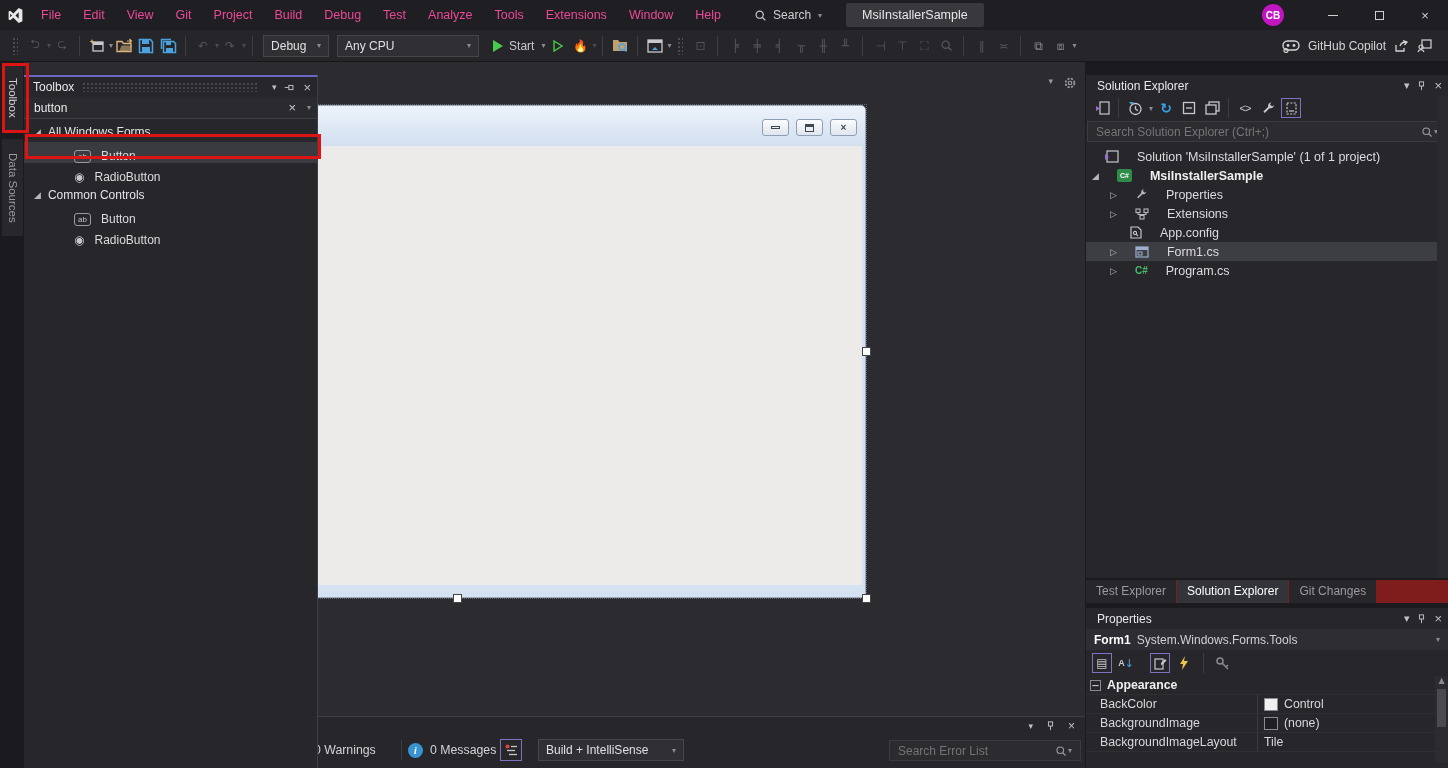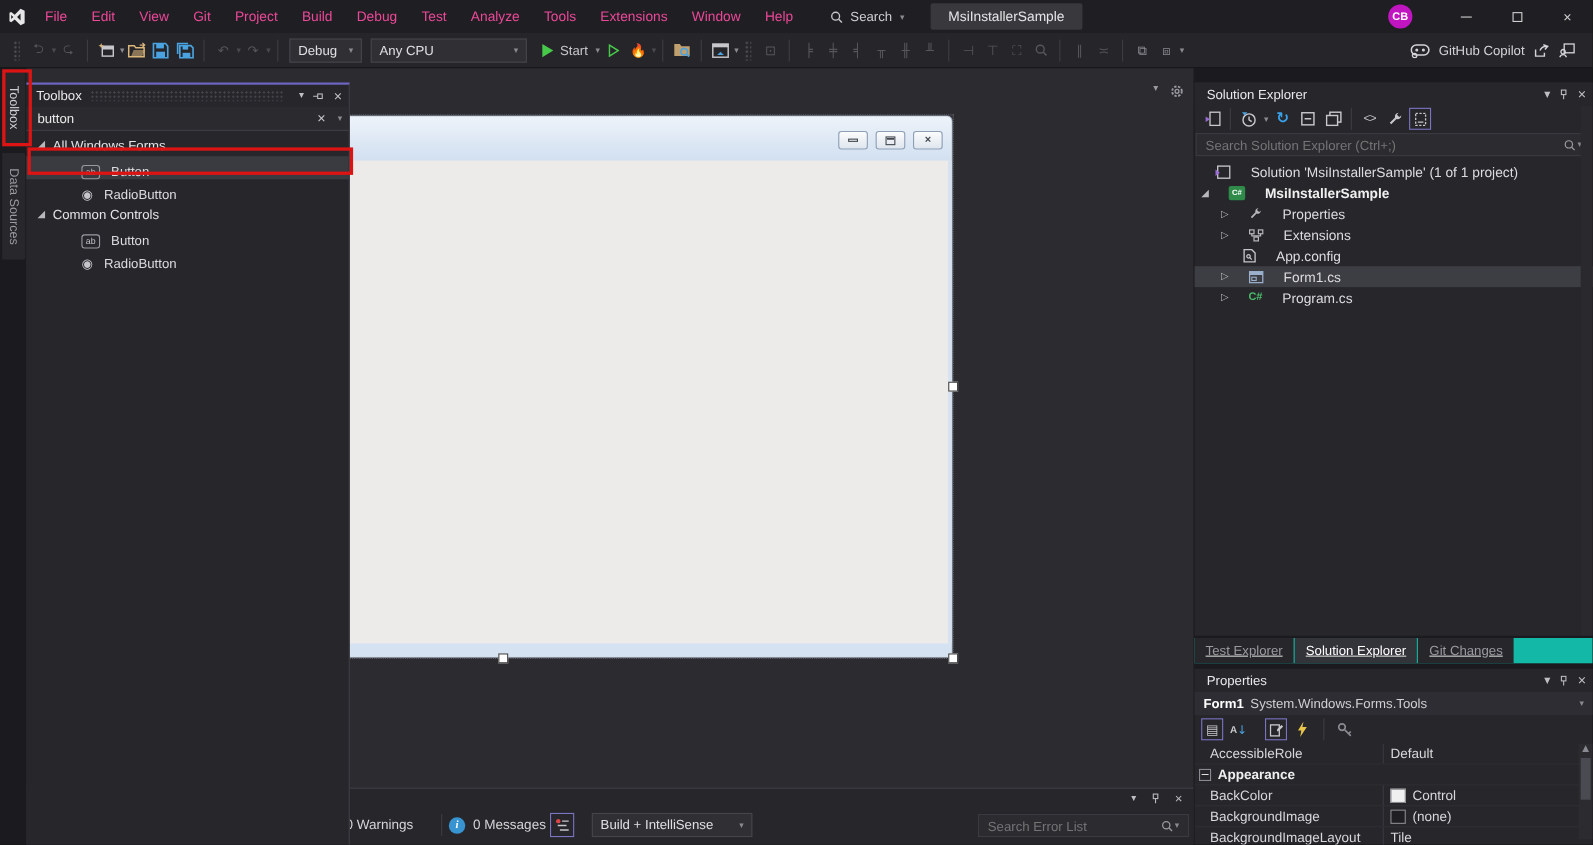--- a/index.html
+++ b/index.html
@@ -97,21 +97,21 @@
   .sbox input { flex:1; background:transparent; border:none; outline:none; color:#9a9aa0; font-size:12px; font-family:inherit; }
   .tree { padding-top:4px; }
   .trow { height:19px; display:flex; align-items:center; gap:18px; color:#dcdcde; font-size:12.5px; }
   .trow.sel { background:#3d3d44; }
   .csproj { width:15px; height:13px; background:#2e8b4a; border-radius:2px; color:#fff; font-size:7px; font-weight:bold;
             display:flex; align-items:center; justify-content:center; }
   .cstext { color:#49b96a; font-size:10px; font-weight:bold; }
   .boxed { border:1px solid #7a74c2; }
   .se-scroll { position:absolute; right:0; top:21px; width:11px; height:482px; background:#29292e; }
 
-  .bot-tabs { left:1086px; top:580px; width:362px; height:23px; display:flex; background:#14b8a6;text-decoration:underline; }
+  .bot-tabs { left:1086px; top:580px; width:362px; height:23px; display:flex; background:#7f1d1d; }
   .btab { padding:0 10px; height:23px; line-height:22px; color:#9a9aa0; font-size:12px; background:#26262b;
           margin-right:1px; }
   .btab.active { background:#33333a; color:#fff; }
 
   .props { left:1086px; top:608px; width:362px; height:160px; }
   .obj-row { height:21px; background:#2d2d33; display:flex; align-items:center; padding:0 8px; gap:6px; }
   .pt-bar { height:26px; display:flex; align-items:center; padding:0 6px; gap:4px; }
   .pico { width:20px; height:20px; display:flex; align-items:center; justify-content:center; color:#c8c8cc; }
   .pgrid { position:relative; }
   .prow { height:19px; display:flex; align-items:center; border-bottom:1px solid #2e2e33; font-size:12.3px; }
@@ -628,24 +628,20 @@
       </span>
       <div class="tsep" style="margin:0 5px"></div>
       <span class="pico">
         <svg width="14" height="13" viewBox="0 0 14 13">
             <circle cx="4" cy="4" r="3" fill="none" stroke="#8a8a92" stroke-width="1.5"></circle>
             <path d="M6.5 6.5L12 12M10 10l2-2" fill="none" stroke="#8a8a92" stroke-width="1.5"></path>
           </svg>
       </span>
     </div>
     <div class="pgrid">
-      <div class="prow">
-        <span class="pname">AccessibleRole</span>
-        <span class="pval">Default</span>
-      </div>
       <div class="prow cat">
         <span class="pname">
             <span class="glyph" style="font-weight:normal;font-size:10px;border:1px solid #8a8a92;width:11px;height:11px;display:inline-flex;align-items:center;justify-content:center">−</span>
           <span>Appearance</span>
         </span>
       </div>
       <div class="prow">
         <span class="pname">BackColor</span>
         <span class="pval">
             <span class="swatch" style="background:#f0f0f0"></span>

